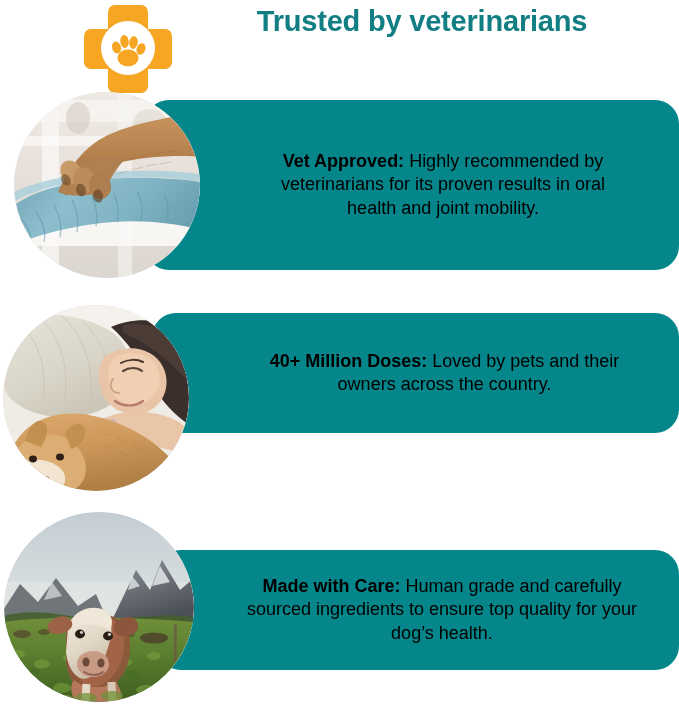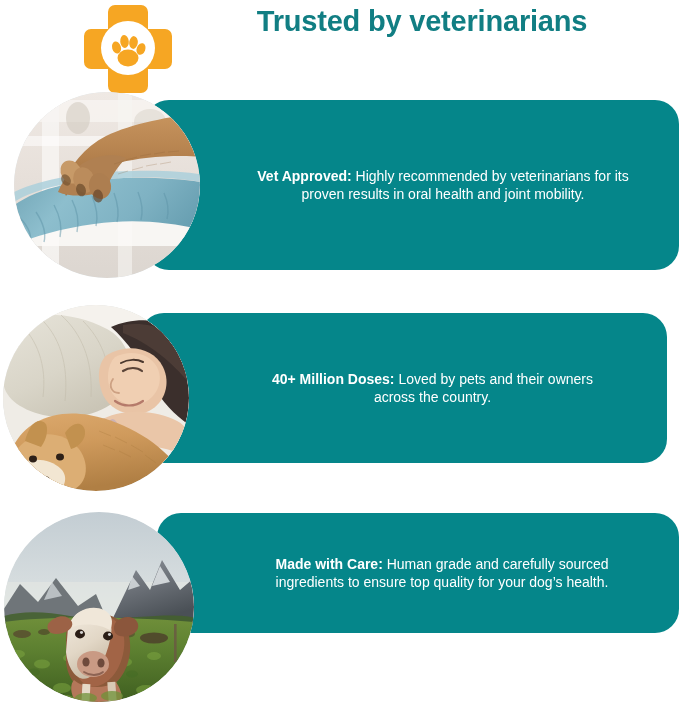--- a/index.html
+++ b/index.html
@@ -57,22 +57,22 @@
   .panel {
     position: absolute;
     background: #05868A;
     border-radius: 24px;
     box-sizing: border-box;
     display: flex;
     align-items: center;
     justify-content: center;
   }
   .panel-text {
-    color: #ffffff;
-    font-size: 14px;
+    color: #000000;
+    font-size: 18px;
     line-height: 1.30;
     text-align: center;
     padding: 0 14px 0 14px;
     box-sizing: border-box;
   }
   .panel-text b {
     font-weight: bold;
   }
 
   .photo {
@@ -87,26 +87,26 @@
     border-radius: 50%;
     overflow: hidden;
   }
 
   
   .f1 .panel   { left: 145px; top: 100px; width: 534px; height: 170px; }
   .f1 .panel-text { width: 400px; margin-left: 62px; }
   .f1 .photo   { left: 14px; top: 92px; width: 186px; height: 186px; }
 
   
-  .f2 .panel   { left: 140px; top: 313px; width: 527px; height: 150px; }
+  .f2 .panel   { left: 152px; top: 313px; width: 527px; height: 120px; }
   .f2 .panel-text { width: 392px; margin-left: 58px; }
   .f2 .photo   { left: 3px; top: 305px; width: 186px; height: 186px; }
 
   
-  .f3 .panel   { left: 157px; top: 513px; width: 522px; height: 120px; }
+  .f3 .panel   { left: 157px; top: 550px; width: 522px; height: 120px; }
   .f3 .panel-text { width: 420px; margin-left: 48px; }
   .f3 .photo   { left: 4px; top: 512px; width: 190px; height: 190px; }
 
   svg { display: block; }
 </style>
 </head>
 <body>
 
 <div class="header">
 

